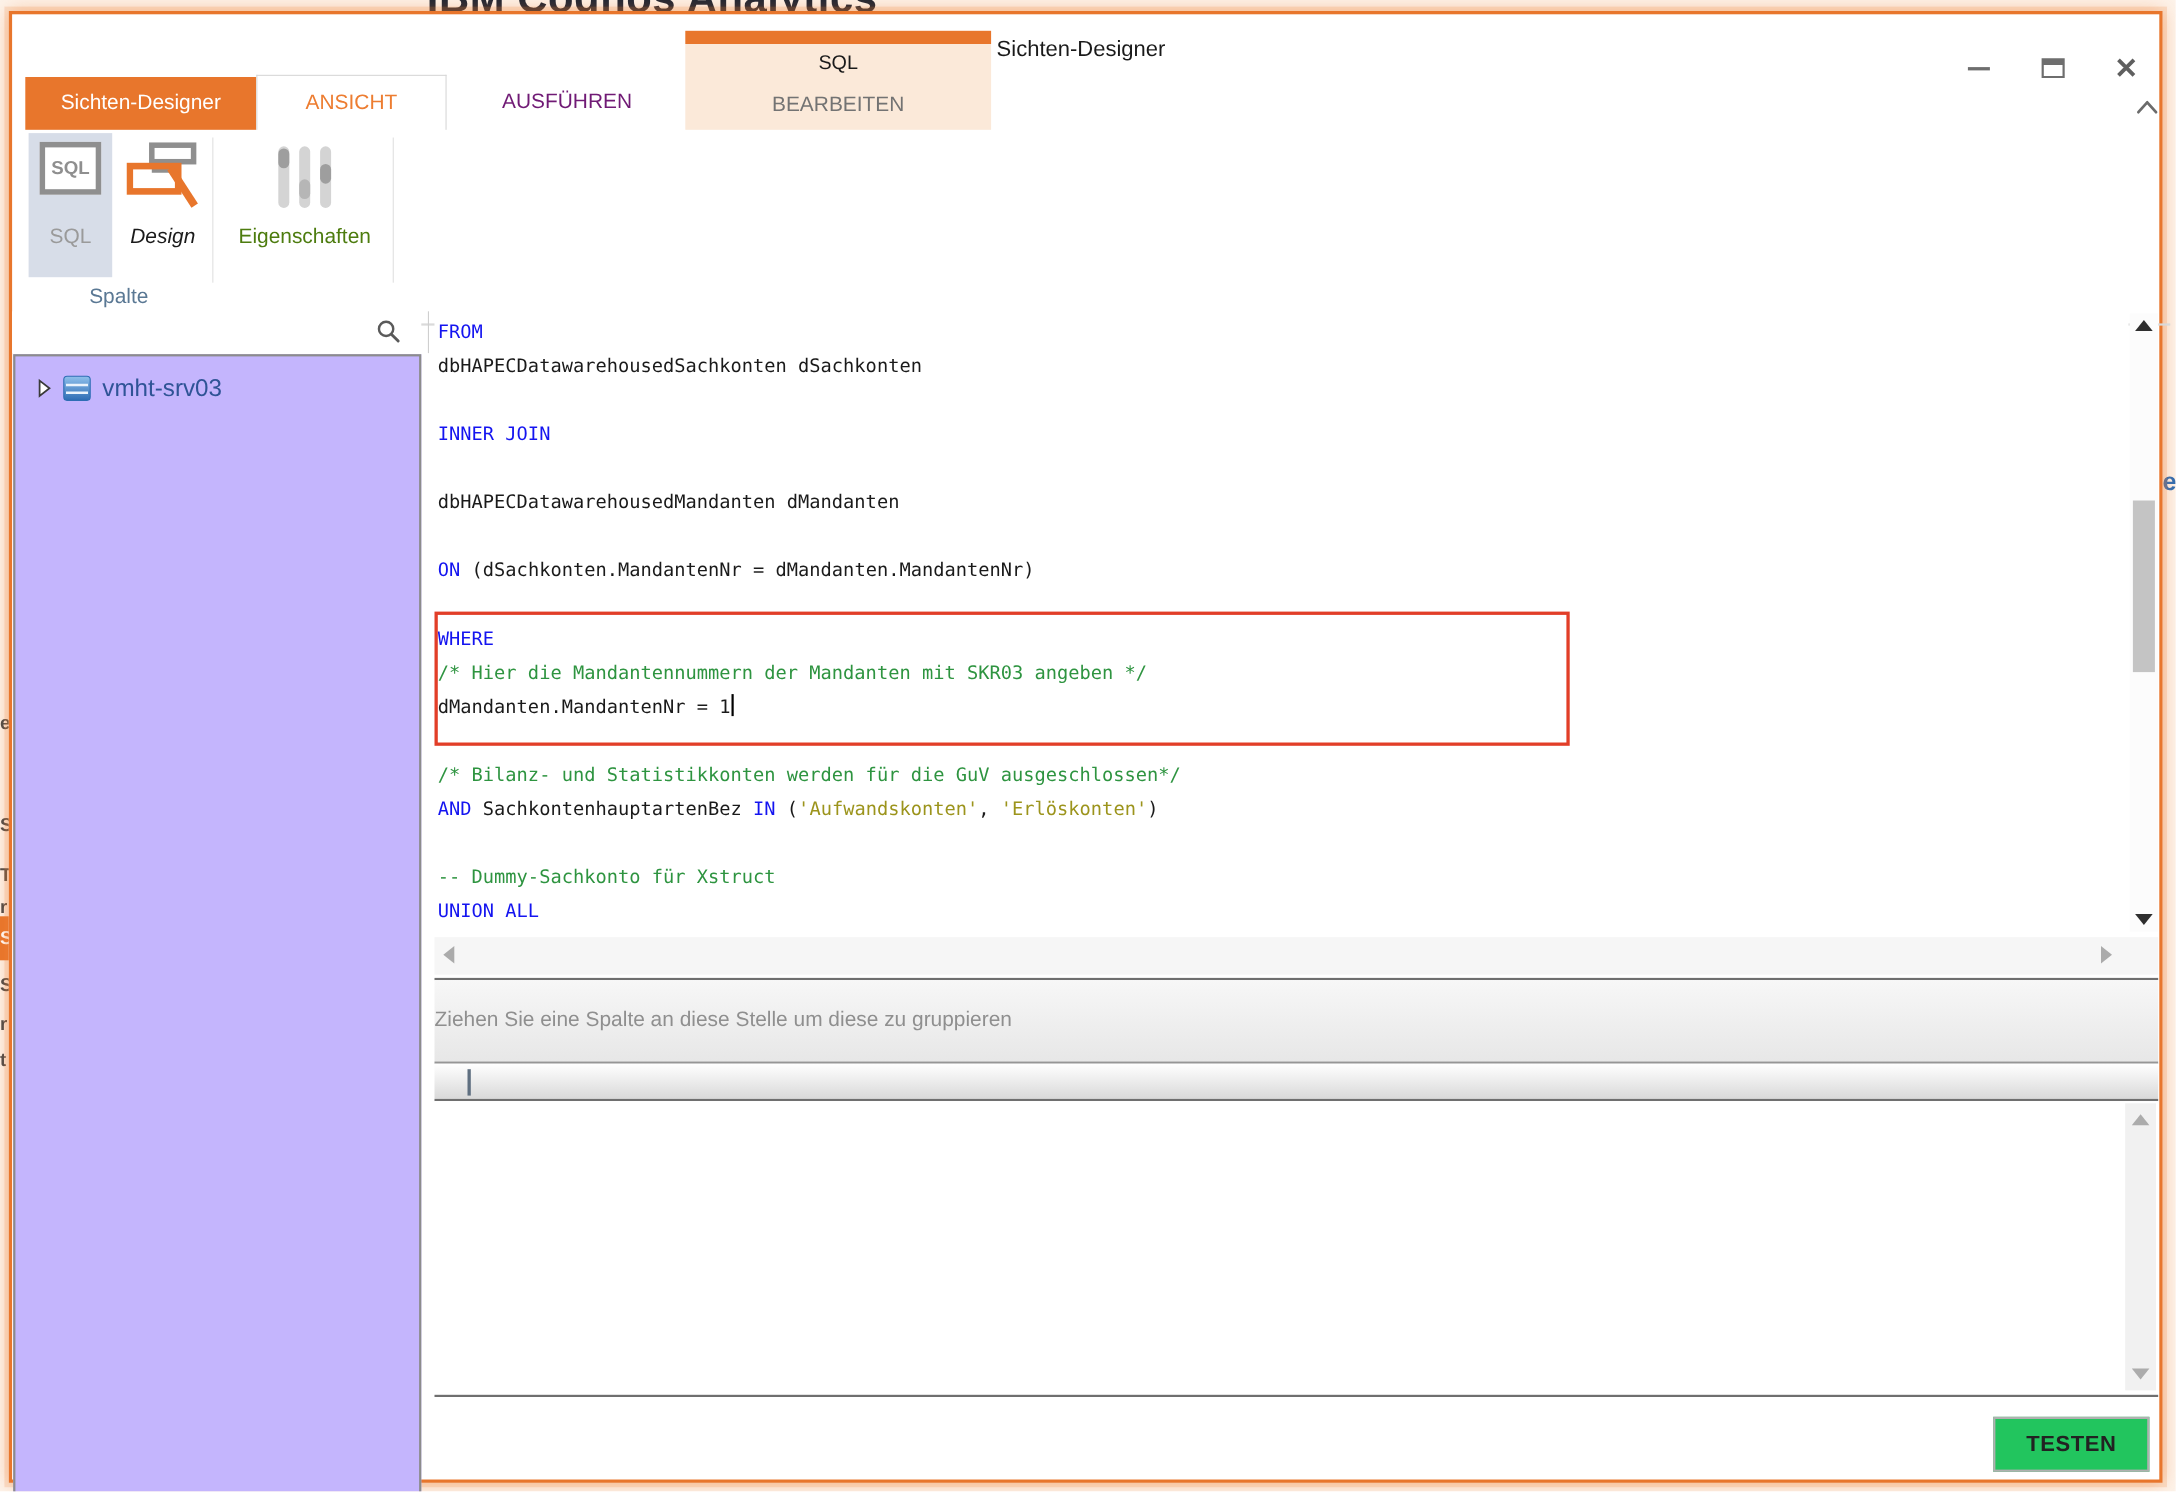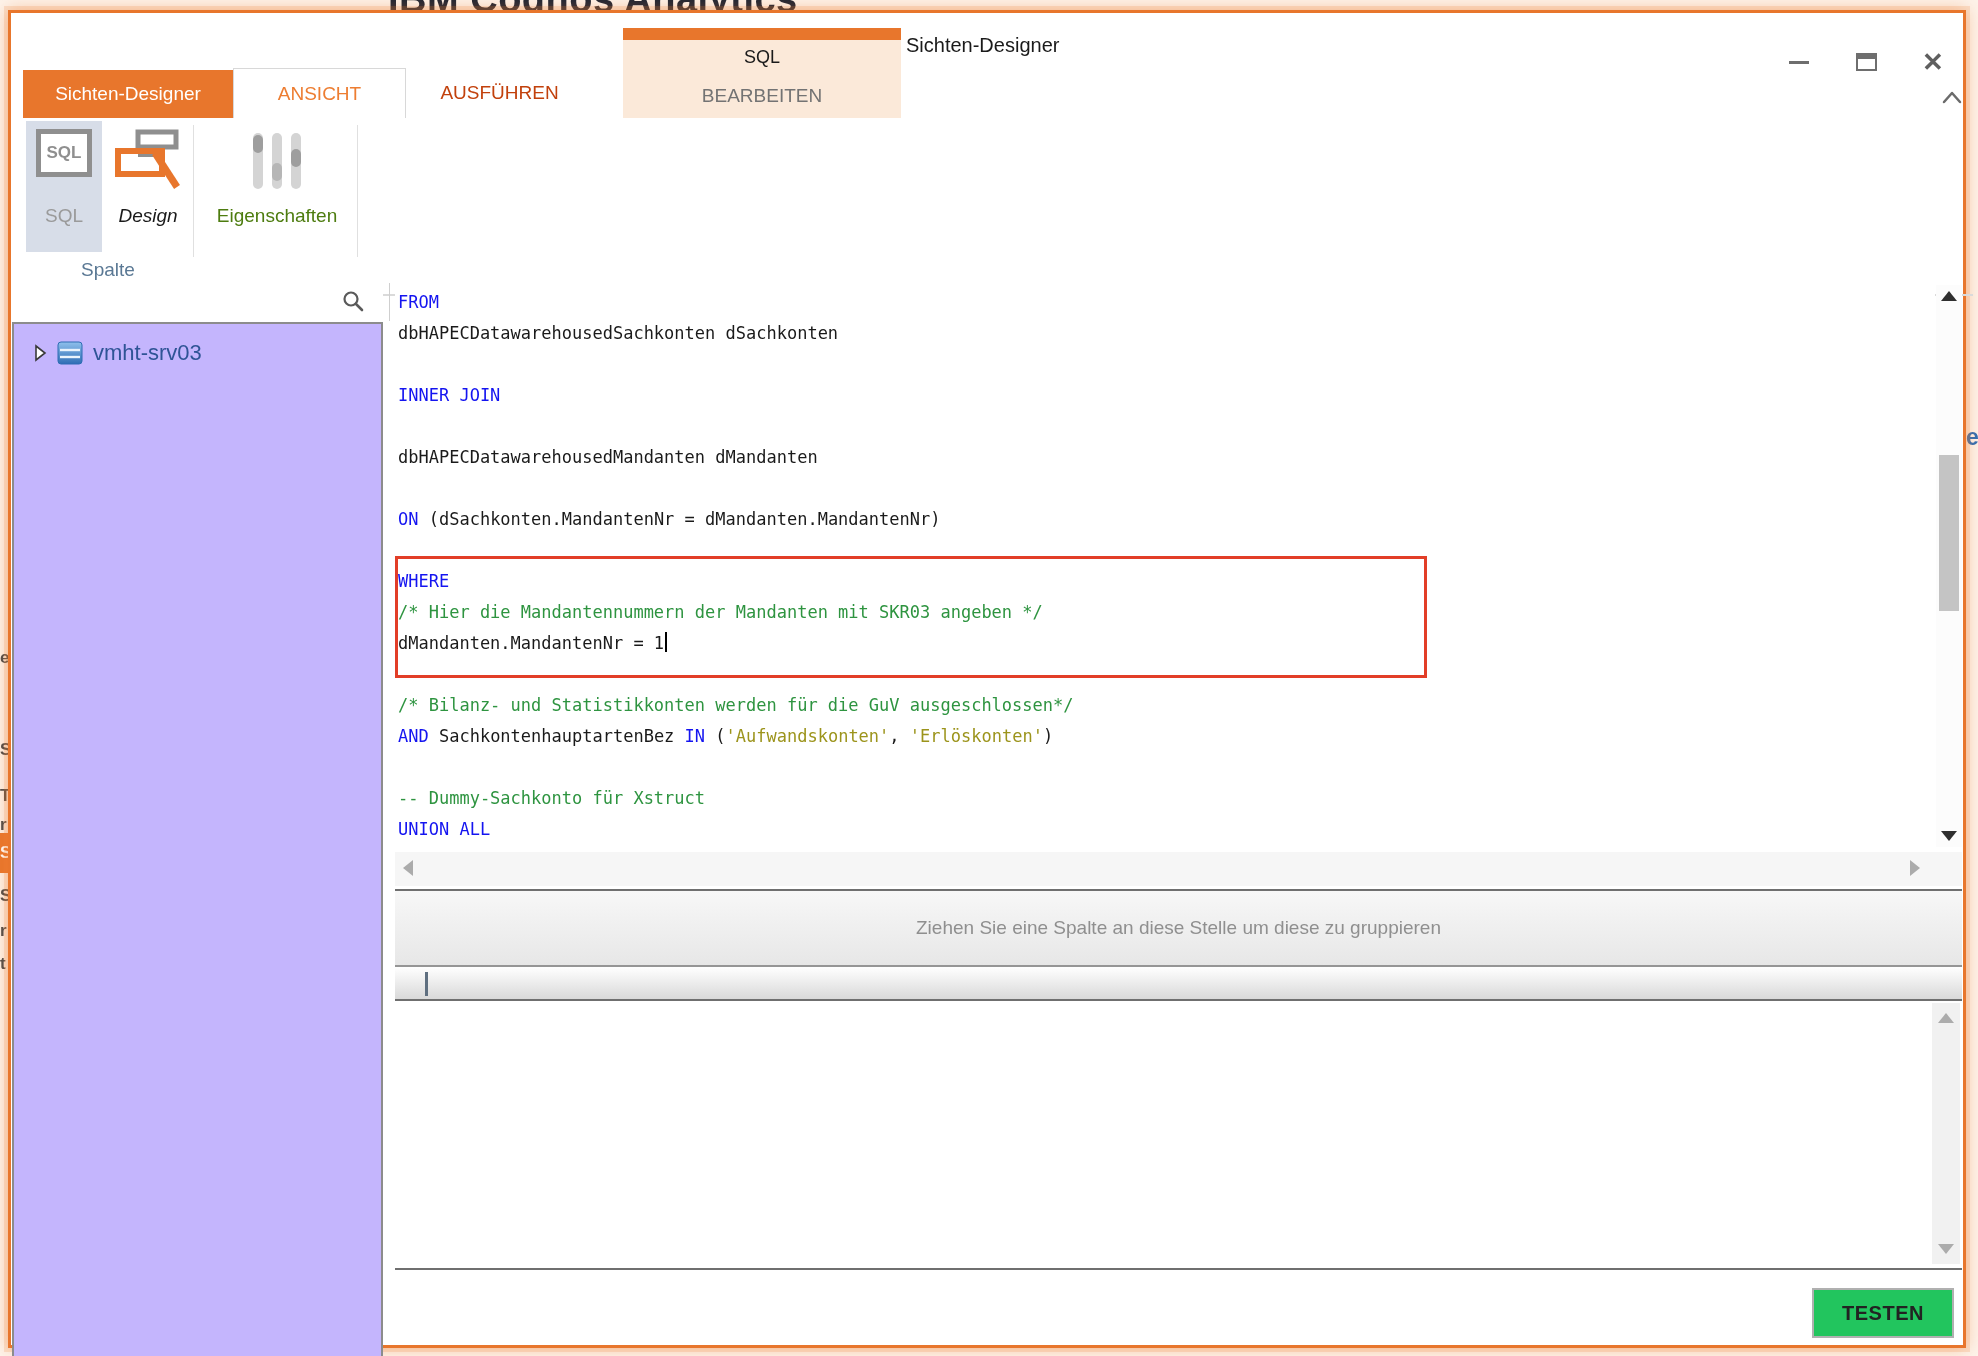--- a/index.html
+++ b/index.html
@@ -28,21 +28,21 @@
   .winbtn{position:absolute; top:30px; width:46px; height:38px; display:flex; align-items:center; justify-content:center; cursor:default;}
   .glyph-min{width:20px; height:3px; background:#6E6E6E;}
   .glyph-max{width:21px; height:18px; border:2px solid #6E6E6E; border-top:6px solid #6E6E6E; background:#fff;}
   .glyph-close{font-size:26px; color:#5F5F5F; font-weight:bold; line-height:1;}
   .collapse-btn{position:absolute; left:1924px; top:70px; width:34px; height:28px; display:flex; align-items:center; justify-content:center;}
 
   
   .tab{position:absolute; top:55px; height:50px; display:flex; align-items:center; justify-content:center; font-size:19px; white-space:nowrap;}
   .tab-file{left:12px; top:57px; height:48px; width:210px; background:var(--accent); color:#fff;}
   .tab-active{left:222px; width:173px; background:#fff; border:1px solid #D8D8D8; border-bottom:none; color:var(--accent-text);}
-  .tab-plain{left:380px; width:217px; color:#c2410c;}
+  .tab-plain{left:396px; width:217px; color:#701a75;}
   .ctx-group{position:absolute; left:612px; top:15px; width:278px; height:90px;}
   .ctx-stripe{height:12px; background:var(--accent);}
   .ctx-body{height:78px; background:#FBE9D9; display:flex; flex-direction:column;}
   .ctx-title{height:34px; display:flex; align-items:center; justify-content:center; font-size:18px; color:#1A1A1A;}
   .ctx-tab{height:44px; display:flex; align-items:center; justify-content:center; font-size:19px; color:#737373;}
 
   
   .ribbon-line{position:absolute; left:11px; top:281px; width:1951px; height:2px; background:#DADADA;}
   .rbtn{position:absolute; top:108px; height:131px; display:flex; flex-direction:column; align-items:center; padding-top:8px;}
   .rbtn .icon-slot{height:74px; display:flex; align-items:flex-start; justify-content:center;}
@@ -80,21 +80,21 @@
   .tri-right-grey{border-top:8px solid transparent; border-bottom:8px solid transparent; border-left:10px solid #ABABAB;}
   .tri-up-grey{border-left:8px solid transparent; border-right:8px solid transparent; border-bottom:10px solid #ACACAC;}
   .tri-down-grey{border-left:8px solid transparent; border-right:8px solid transparent; border-top:10px solid #ACACAC;}
   .vscroll{position:absolute; left:1936px; top:285px; width:26px; height:562px; background:#FCFCFC;}
   .vscroll .thumb{position:absolute; left:3px; top:170px; width:20px; height:156px; background:#C4C4C4;}
   .hscroll{position:absolute; left:395px; top:852px; width:1567px; height:34px; background:#F6F6F6;}
 
   
   .grid{position:absolute; left:395px; top:889px; width:1567px; height:381px; border-top:2px solid #6F6F6F; border-bottom:2px solid #6F6F6F; background:#fff;}
   .group-bar{height:76px; background:linear-gradient(#F7F7F7,#E7E7E7); border-bottom:2px solid #969696;
-             display:flex; align-items:center; justify-content:center; font-size:19px; color:#8F8F8F;}
+             display:flex; align-items:center; justify-content:flex-start; font-size:19px; color:#8F8F8F;}
   .hdr-row{position:relative; height:34px; background:linear-gradient(#FFFFFF,#D9D9D9); border-bottom:2px solid #6F6F6F;}
   .hdr-caret{position:absolute; left:30px; top:5px; width:3px; height:24px; background:#5F6F80;}
   .results{position:relative; height:265px; background:#fff;}
   .results-scroll{position:absolute; right:2px; top:2px; bottom:2px; width:28px; background:#F1F1F1;}
 
   
   .test-btn{position:absolute; left:1812px; top:1288px; width:142px; height:50px; background:#22c55e; border:2px solid #B0B0B0;
             display:flex; align-items:center; justify-content:center; font-size:20px; font-weight:600; color:#222; letter-spacing:.5px;}
 </style>
 </head>

